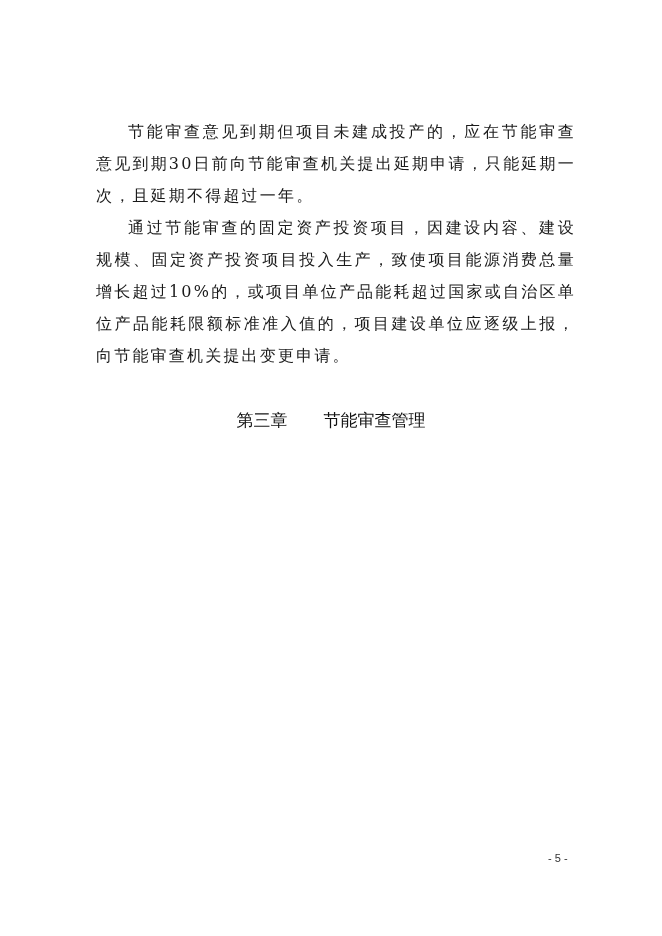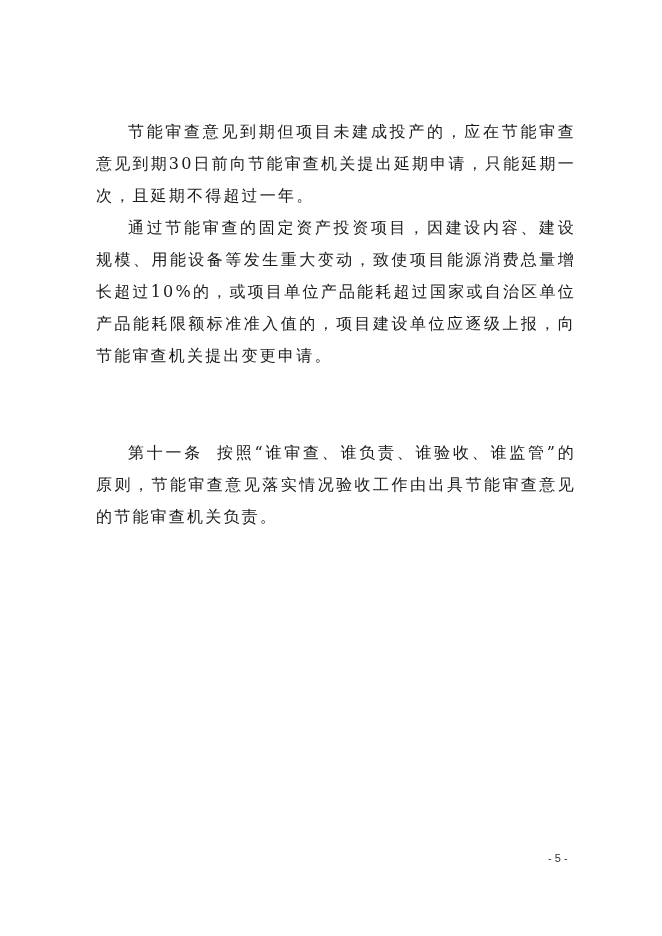--- a/index.html
+++ b/index.html
@@ -30,22 +30,24 @@
     font-family: "Liberation Sans", sans-serif; font-size: 11px; color: #333;
   }
 </style>
 </head>
 <body>
 
 <div class="page">
 
   <div class="body-text" style="top:116px;">
     <p class="para">节能审查意见到期但项目未建成投产的，应在节能审查意见到期30日前向节能审查机关提出延期申请，只能延期一次，且延期不得超过一年。</p>
-    <p class="para">通过节能审查的固定资产投资项目，因建设内容、建设规模、用能设备等发生重大变动，致使项目能源消费总量增长超过10%的，或项目单位产品能耗超过国家或自治区单位产品能耗限额标准准入值的，项目建设单位应逐级上报，向节能审查机关提出变更申请。</p>
+    <p class="para">通过节能审查的固定资产投资项目，因建设内容、建设规模、固定资产投资项目投入生产，致使项目能源消费总量增长超过10%的，或项目单位产品能耗超过国家或自治区单位产品能耗限额标准准入值的，项目建设单位应逐级上报，向节能审查机关提出变更申请。</p>
   </div>
 
+  <div class="chapter">
+    <span>第三章</span><span class="sep"></span><span>节能审查管理</span>
+  </div>
 
   <div class="body-text" style="top:437px;">
-    <p class="para"><span class="article-label">第十一条</span><span>按照“谁审查、谁负责、谁验收、谁监管”的原则，节能审查意见落实情况验收工作由出具节能审查意见的节能审查机关负责。</span></p>
   </div>
 
   <div class="page-num">- 5 -</div>
 </div>
 
 </body></html>

